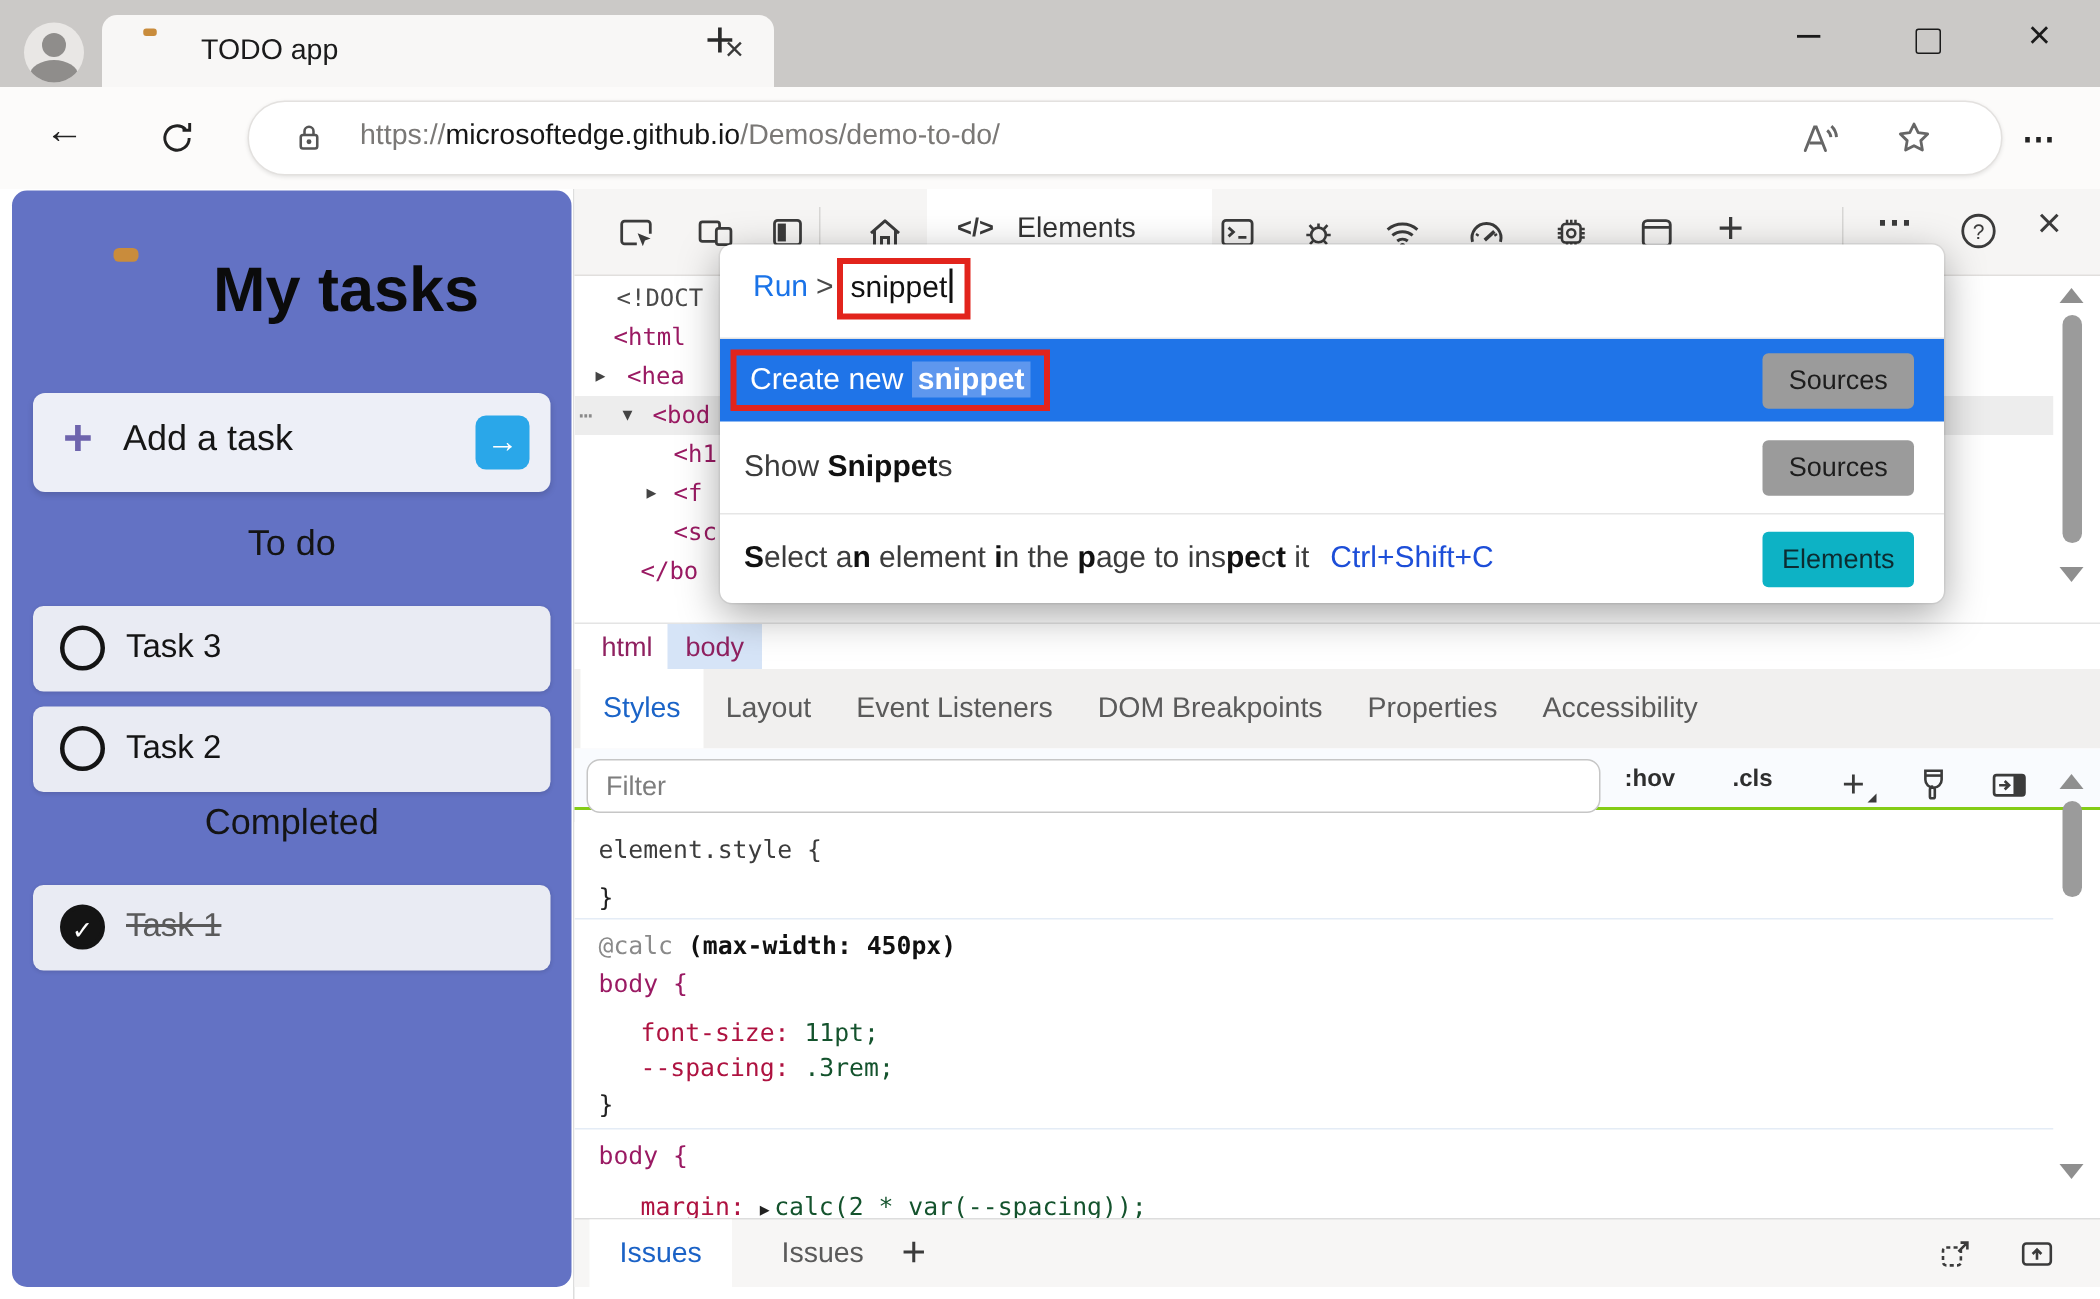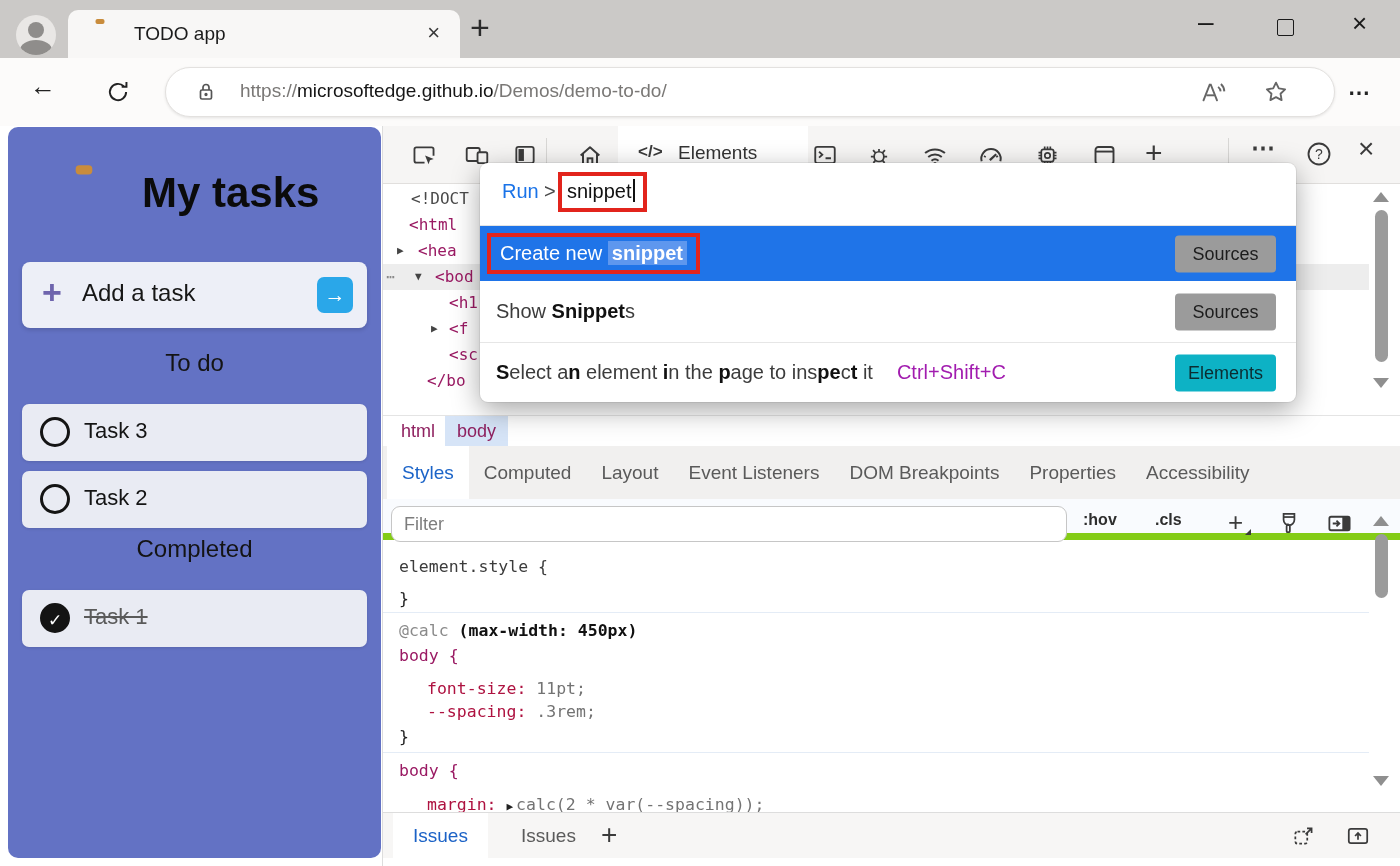--- a/index.html
+++ b/index.html
@@ -4,21 +4,21 @@
 <style>
 *{margin:0;padding:0;box-sizing:border-box}
 html,body{width:1400px;height:866px;overflow:hidden}
 .screen{position:relative;width:1400px;height:866px;background:#fff;font-family:"Liberation Sans",sans-serif;overflow:hidden}
 svg{display:block}
 
 .titlebar{position:absolute;left:0;top:0;width:1400px;height:58px;background:#cbc9c7}
 .avatar{position:absolute;left:16px;top:15px;width:40px;height:40px;border-radius:50%;background:#e9e7e5;overflow:hidden}
 .avatar::before{content:"";position:absolute;left:12px;top:7px;width:16px;height:16px;border-radius:50%;background:#8f8d8b}
 .avatar::after{content:"";position:absolute;left:4px;top:25px;width:32px;height:20px;border-radius:50% 50% 0 0;background:#8f8d8b}
-.tab{position:absolute;left:68px;top:10px;width:392px;height:48px;background:#f8f7f6;border-radius:10px 10px 0 0}
+.tab{position:absolute;left:68px;top:10px;width:448px;height:48px;background:#f8f7f6;border-radius:10px 10px 0 0}
 .tab-title{position:absolute;left:66px;top:13px;font-size:19px;color:#1b1b1b}
 .tab-close{position:absolute;right:20px;top:10px;font-size:22px;color:#3a3a3a;cursor:default}
 .newtab{position:absolute;left:470px;top:8px;font-size:34px;font-weight:300;color:#2b2b2b}
 .win-btn{position:absolute;top:14px;color:#1a1a1a}
 
 .clipb{position:relative;width:22px;height:27px;background:#e2973f;border-radius:3px}
 .clipb .paper{position:absolute;left:3px;top:4px;right:3px;bottom:3px;background:#fdfdfd;background-image:repeating-linear-gradient(to bottom,transparent 0 3px,#a9a9bb 3px 4.5px);background-size:64% 72%;background-repeat:no-repeat;background-position:3px 4px}
 .clipb .clip{position:absolute;top:-2px;left:50%;transform:translateX(-50%);width:9px;height:5px;background:#c98c3c;border-radius:2px}
 .tab-favicon{position:absolute;left:32px;top:11px}
 
@@ -66,36 +66,36 @@
 .sb-thumb{position:absolute;width:13px;background:#9b9b9b;border-radius:7px}
 
 .crumbs{position:absolute;left:0;top:289px;width:1018px;height:31px;background:#fff;border-top:1px solid #e4e4e4}
 .crumb{position:absolute;top:0;height:30px;line-height:30px;padding:0 12px;font-size:18px;color:#8f2160}
 .crumb.sel{background:#d6e4f7}
 
 .ptabs{position:absolute;left:0;top:320px;width:1018px;height:53px;background:#f1f0ef;display:flex;align-items:flex-start;padding-left:4px}
 .ptab{padding:0 15px;line-height:53px;font-size:19px;color:#5a5a5a;white-space:nowrap}
 .ptab.active{background:#fff;color:#1b64c8}
 
-.frow{position:absolute;left:0;top:373px;width:1018px;height:41px;background:#f9fbfe;border-bottom:7px solid #84cc16}
+.frow{position:absolute;left:0;top:373px;width:1018px;height:41px;background:#f9fbfe;border-bottom:2px solid #84cc16}
 .filter{position:absolute;left:8px;top:7px;width:676px;height:36px;border:1px solid #c6c6c6;border-radius:9px;background:#fff;font-size:18px;color:#333;padding:0 12px;outline:none;font-family:"Liberation Sans",sans-serif}
 .filter::placeholder{color:#7d7d7d}
 .ftog{position:absolute;top:12px;font-family:Liberation Sans, sans-serif;font-size:16px;font-weight:bold;color:#2e2e2e}
 .fplus{position:absolute;left:845px;top:8px;font-size:26px;font-weight:300;color:#3b3b3b}
 .fplus::after{content:"";position:absolute;right:-8px;bottom:3px;border-left:6px solid transparent;border-bottom:6px solid #3b3b3b}
 
 .styles{position:absolute;left:0;top:422px;width:986px;height:264px;background:#fff;overflow:hidden;font-family:"DejaVu Sans Mono",monospace;font-size:16.5px;color:#222}
 .sline{position:absolute;left:16px;white-space:pre;line-height:22px}
 .sline.prop{left:44px}
 .rule-div{position:absolute;left:0;width:986px;border-top:1px solid #e4ecf6}
 .sel-tag{color:#9a1a63}
 .at-kw{color:#8a8a8a}
 .cond{color:#111;font-weight:bold}
 .pname{color:#ae1240}
-.pval{color:#737373}
+.pval{color:#14532d}
 .exp-arr{font-size:11px;color:#222;margin-right:3px}
 
 .drawer{position:absolute;left:0;top:686px;width:1018px;height:46px;background:#f7f6f5;border-top:1px solid #ddd}
 .dtab{position:absolute;top:0;height:46px;line-height:46px;font-size:19px;padding:0 20px}
 .dtab.active{background:#fff;color:#1b62c6}
 .dtab.idle{color:#5a5a5a}
 .dplus{position:absolute;left:218px;top:6px;font-size:28px;font-weight:300;color:#3b3b3b}
 
 .palette{position:absolute;left:480px;top:163px;width:816px;background:#fff;border-radius:8px;box-shadow:0 0 0 1px rgba(0,0,0,.06),0 8px 28px rgba(0,0,0,.35);z-index:50;overflow:hidden;font-size:20px}
 .p-input{position:relative;height:62px}
@@ -104,21 +104,21 @@
 .p-qbox{position:absolute;left:78px;top:9px;border:4px solid #e2241c;padding:3px 8px 5px 5px;color:#111}
 .p-caret{display:inline-block;width:2px;height:23px;background:#111;vertical-align:-4px;margin-left:1px}
 .p-results{border-top:1px solid #e3e3e3}
 .p-row{position:relative;display:flex;align-items:center;padding-left:16px;color:#3c3c3c}
 .p-row b{color:#111}
 .p-row.r1{height:55px;background:#1f74e8;color:#fff}
 .p-row.r2{height:61px}
 .p-row.r3{height:60px;border-top:1px solid #e6e6e6}
 .redbox2{border:4px solid #e2241c;padding:5px 9px;margin-left:-9px}
 .hlq{background:#5e97ee;font-weight:bold;padding:1px 4px;color:#fff}
-.p-short{margin-left:24px;color:#a21caf}
+.p-short{margin-left:14px;color:#1d4ed8}
 .badge{position:absolute;right:20px;top:50%;transform:translateY(-50%);width:101px;height:37px;background:#9b9b9b;color:#1d1d1d;font-size:18px;border-radius:4px;display:flex;align-items:center;justify-content:center}
 .badge.teal{background:#0db2c5;color:#0c2c31}
 </style>
 </head>
 <body>
 
 <div class="screen">
 
   <div class="titlebar">
     <div class="avatar"></div>
@@ -298,21 +298,20 @@
     <div class="sb-thumb" style="left:992px;top:84px;height:152px"></div>
     <span class="sb-down" style="left:990px;top:252px"></span>
 
     <div class="crumbs">
       <span class="crumb" style="left:6px">html</span>
       <span class="crumb sel" style="left:62px">body</span>
     </div>
 
     <div class="ptabs">
       <span class="ptab active">Styles</span>
-      <span class="ptab">Computed</span>
       <span class="ptab">Layout</span>
       <span class="ptab">Event Listeners</span>
       <span class="ptab">DOM Breakpoints</span>
       <span class="ptab">Properties</span>
       <span class="ptab">Accessibility</span>
     </div>
 
     <div class="frow">
       <input class="filter" placeholder="Filter" style="">
       <span class="ftog" style="left:700px">:hov</span>

